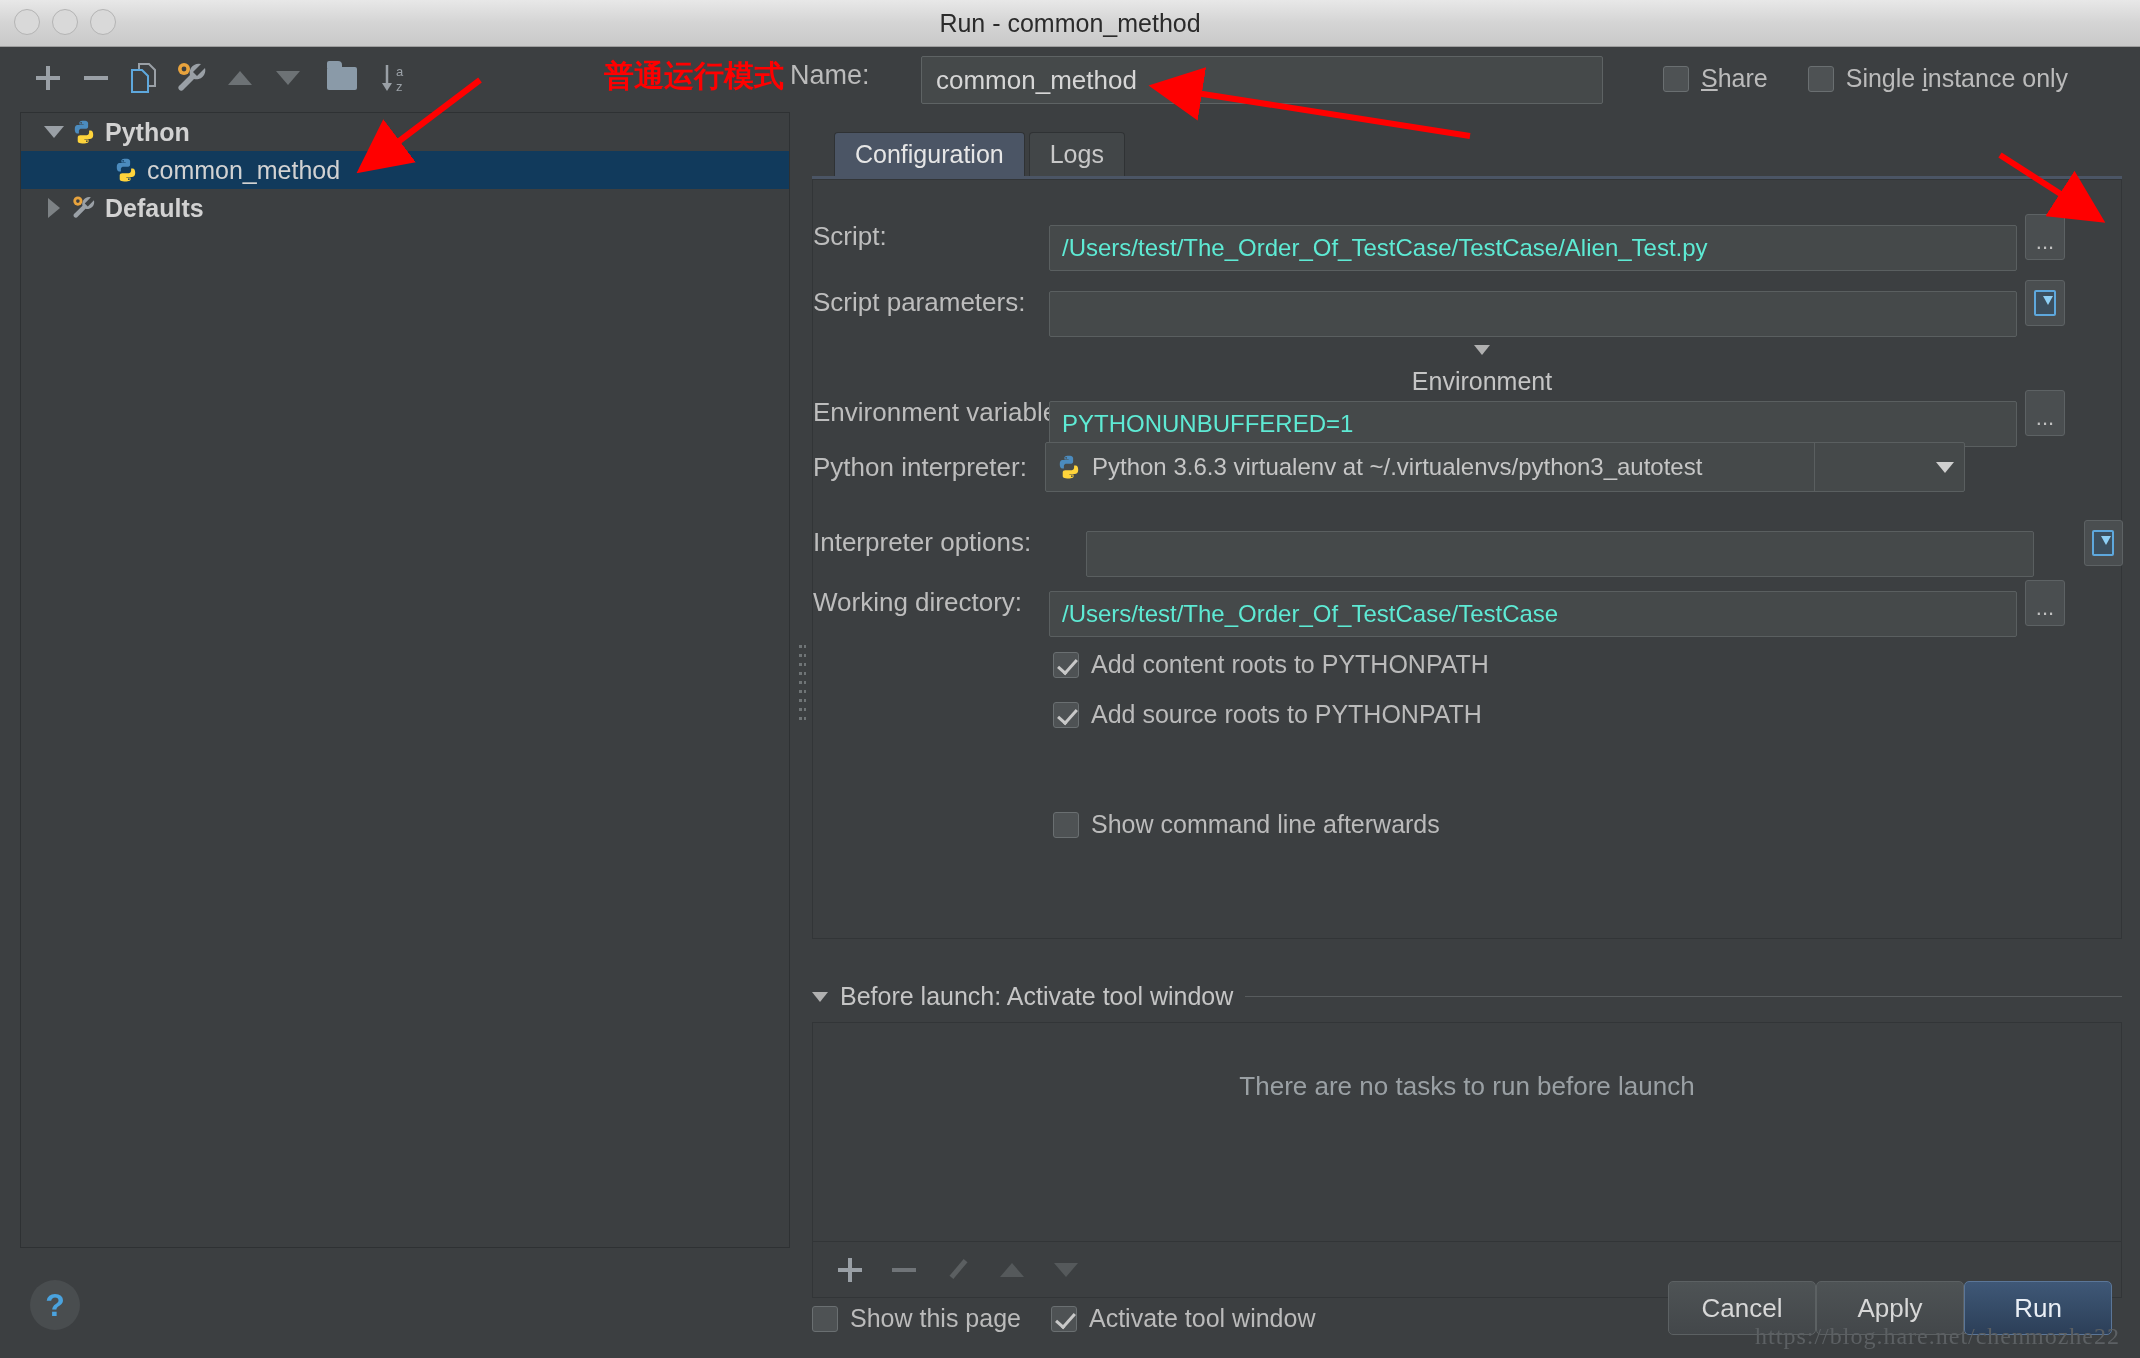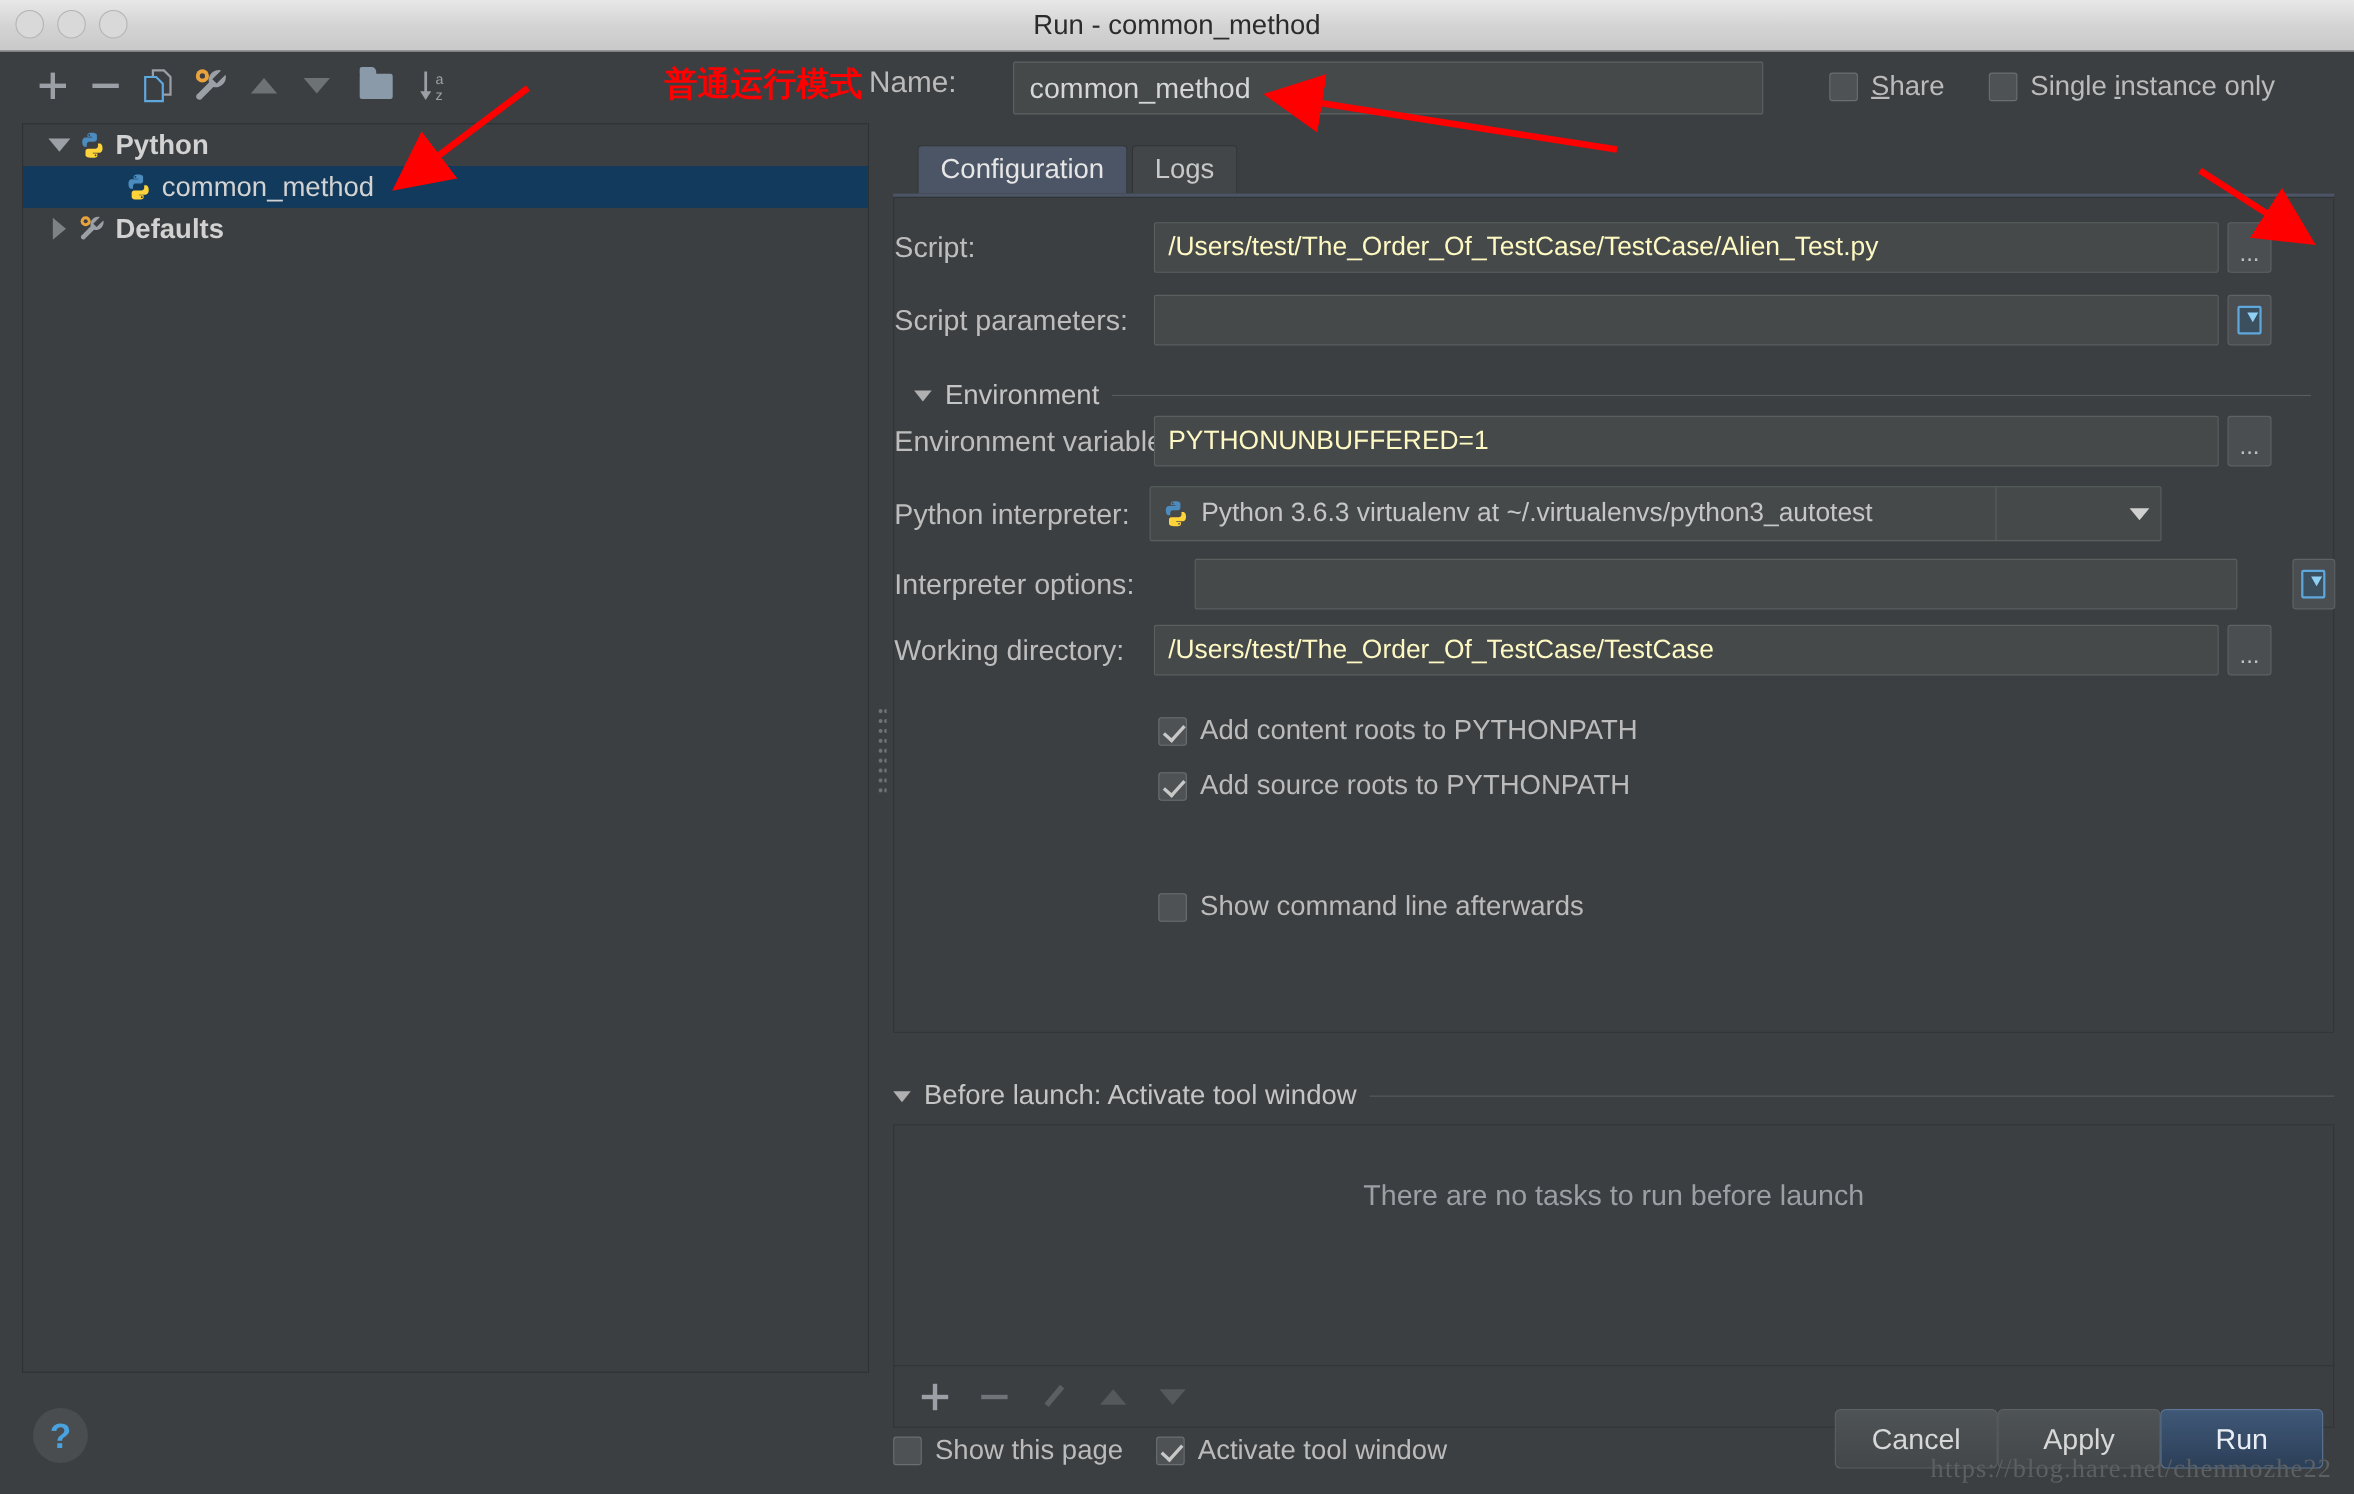--- a/index.html
+++ b/index.html
@@ -140,22 +140,22 @@
 
   .panel-box {
     position: absolute; left: 0px; top: 67px; width: 1310px; height: 760px;
     border: 1px solid #323537; background: #3c3f41;
   }
 
   .frow { position: absolute; display: flex; align-items: center; }
   .flabel { font-size: 26px; color: #bdbdbd; white-space: nowrap; }
   .ftext {
     background: #45494a; border: 1px solid #5a5f60; border-radius: 2px;
-    height: 46px; color: #fef9c3; font-size: 24px; padding: 0 12px;
-    font-family: "Liberation Sans", sans-serif; outline: none;
+    height: 46px; color: #5eead4; font-size: 24px; padding: 0 12px;
+    font-family: "Liberation Sans", sans-serif; outline: none; margin-top: 23px;
   }
   .btn-ellipsis {
     width: 40px; height: 46px; margin-left: 8px;
     background: #4a4e50; border: 1px solid #5d6264; border-radius: 3px;
     color: #c0c0c0; font-size: 22px; display: flex; align-items: flex-end; justify-content: center;
     padding-bottom: 6px; line-height: 1;
   }
   .btn-expand {
     width: 40px; height: 46px; margin-left: 8px;
     background: #4a4e50; border: 1px solid #5d6264; border-radius: 3px;
@@ -361,21 +361,21 @@
       </div>
 
       <div class="frow" style="left:0px; top:88px; width:1310px;">
         <span class="flabel" style="width:236px">Script parameters:</span>
         <input class="ftext" style="width: 968px;" value="">
         <span class="btn-expand">
           <span class="exp-glyph"></span>
         </span>
       </div>
 
-      <div class="sect" style="left:18px; top:165px;">
+      <div class="sect" style="left:34px; top:165px;flex-direction:column;">
         <span class="arr"></span>
         <span class="txt">Environment</span>
         <span class="rule"></span>
       </div>
 
       <div class="frow" style="left:0px; top:198px; width:1310px;">
         <span class="flabel" style="width:236px">Environment variables:</span>
         <input class="ftext" style="width: 968px;" value="PYTHONUNBUFFERED=1">
         <span class="btn-ellipsis">...</span>
       </div>

